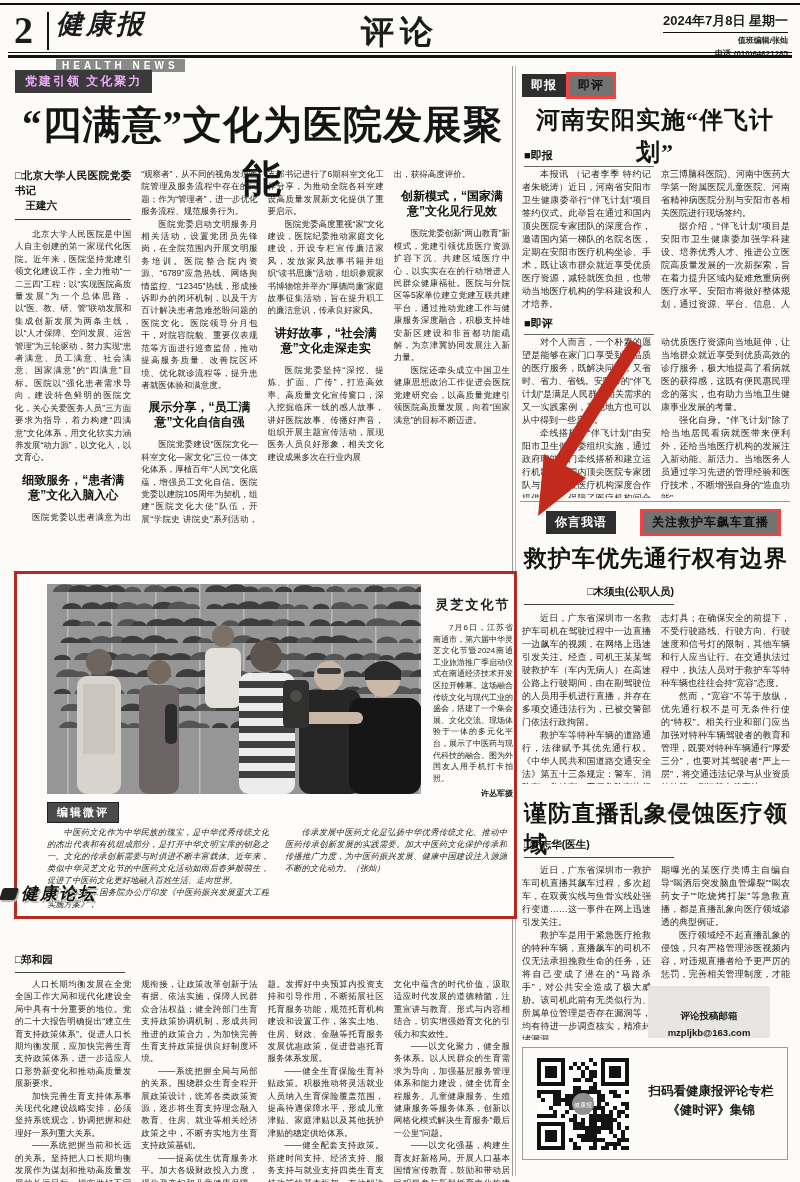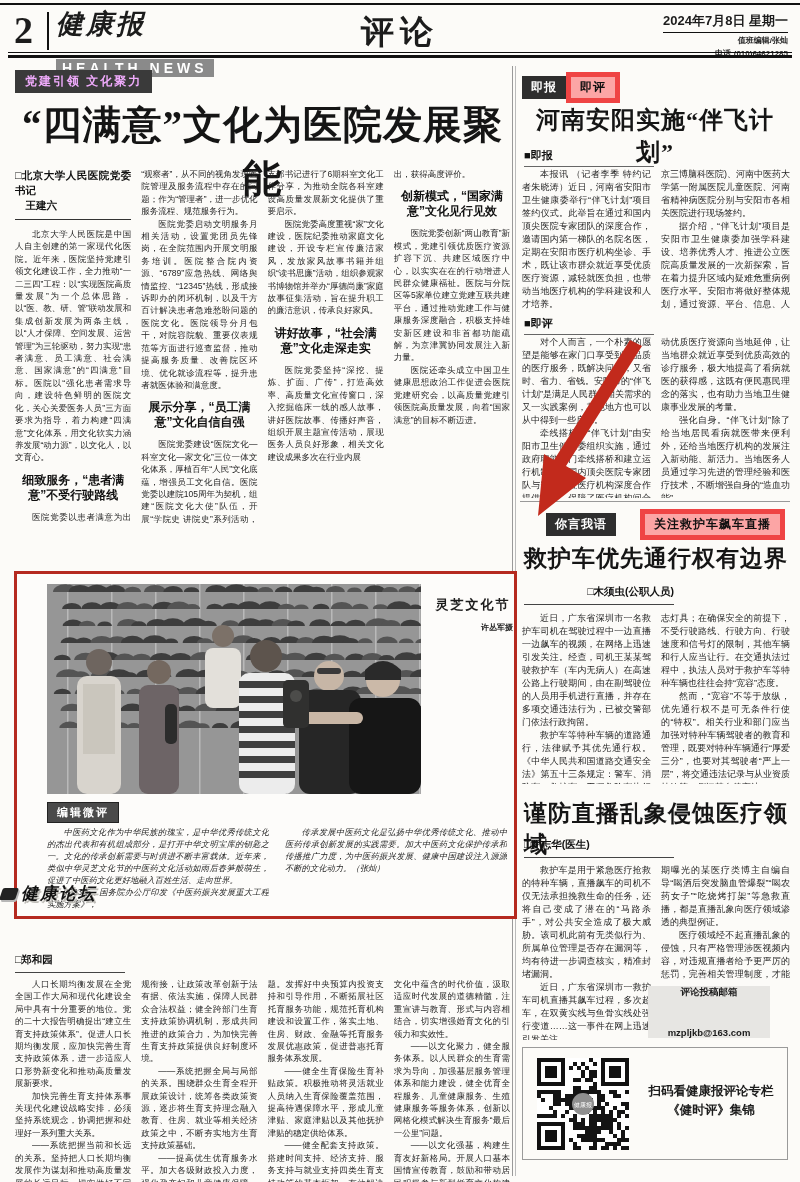--- a/index.html
+++ b/index.html
@@ -12,21 +12,21 @@
   .abs { position:absolute; }
 
   
   .topline { left:0; top:3px; width:800px; height:2px; background:#111; }
   .mast-rule-thin { left:8px; top:52px; width:784px; height:1px; background:#111; }
   .mast-rule-thick { left:8px; top:55px; width:784px; height:3px; background:#111; }
   .pagenum { left:14px; top:8px; font-size:38px; font-weight:900; font-family:"Liberation Serif",serif; }
   .mast-vline { left:47px; top:12px; width:2px; height:38px; background:#111; }
   .brand { left:56px; top:6px; }
   .brand-cn { font-family:"DejaVu Serif","Liberation Serif",serif; font-style:italic; font-weight:900; font-size:27px; letter-spacing:3px; }
-  .brand-en { margin-top:17px; display:inline-block; background:#8a8a8a; color:#fff; font-size:14px; font-weight:bold; letter-spacing:4px; padding:1px 6px; }
+  .brand-en { margin-top:17px; display:inline-block; background:#8a8a8a; color:#fff; font-size:10px; font-weight:bold; letter-spacing:4px; padding:1px 6px; }
   .section-title { left:0; top:10px; width:800px; text-align:center; font-family:"Liberation Serif",serif; font-weight:900; font-size:33px; letter-spacing:6px; }
   .mast-date { right:12px; top:12px; position:absolute; text-align:right; }
   .mast-date .d { font-size:13px; font-weight:900; border-bottom:1px solid #111; padding-bottom:2px; }
   .mast-date .s { font-size:8px; font-weight:bold; color:#222; margin-top:2px; }
 
   
   .cols { display:flex; gap:10px; overflow:hidden; }
   .col { flex:1; font-size:8.5px; line-height:12.4px; text-align:justify; color:#262626; overflow:hidden; }
   .col2w { font-size:9px; line-height:13px; }
   .blk.p { text-indent:2em; }
@@ -34,21 +34,21 @@
   .blk.h { text-indent:0; font-weight:900; font-size:12px; line-height:15px; text-align:center; margin:9px 4px 8px; color:#111; }
   .byline-box { font-size:10.5px; font-weight:900; color:#111; border-bottom:1.5px solid #333; padding-bottom:6px; margin-bottom:8px; line-height:15px; }
   .byline-line { font-size:10.5px; font-weight:900; color:#111; }
   .rule-under { border-bottom:1px solid #444; padding-bottom:5px; }
 
   .kicker { display:inline-block; background:#3a3a3a; color:#f0abfc; font-size:12px; font-weight:bold; letter-spacing:2px; padding:3px 10px; }
   .headline-xl { font-family:"Liberation Serif",serif; font-weight:900; color:#151515; text-align:center; letter-spacing:1px; }
 
   
   .tab-dark { display:inline-block; background:#2e2e2e; color:#fff; font-size:12px; font-weight:bold; padding:3px 9px; letter-spacing:1px; }
-  .tab-light { display:inline-block; border:5px solid #ef4444; color:#111; font-size:12px; font-weight:bold; padding:2px 9px; letter-spacing:1px; background:#fca5a5; }
+  .tab-light { display:inline-block; border:3px solid #ef4444; color:#111; font-size:12px; font-weight:bold; padding:2px 9px; letter-spacing:1px; background:#737373; }
   .tab-kai { font-family:"Liberation Serif",serif;margin-left:24px; }
 
   .seclabel { font-size:11px; font-weight:900; color:#111; border-bottom:1px solid #666; padding-bottom:3px; width:130px; }
 
   
   .redbox { left:14px; top:527px; width:503px; height:348px; border:3px solid #b52a20; background:#fdfcfa;margin-top:44px; }
   .photo-wrap { position:absolute; left:30px; top:10px; width:374px; height:210px; background:#8d8d8d; overflow:hidden; }
   .cap-block { position:absolute; left:416px; top:22px; width:80px; }
   .cap-title { font-family:"Liberation Serif",serif; font-weight:900; font-size:13px; text-align:center; letter-spacing:2px; margin-bottom:8px; }
   .cap-body { font-size:8px; line-height:11.6px; text-align:justify; color:#262626; }
@@ -60,21 +60,21 @@
   
   .forum-badge { display:flex; align-items:center; gap:4px; }
   .forum-icon { width:16px; height:12px; background:#222; transform:skewX(-18deg); border-radius:2px; box-shadow:2px 2px 0 #b7b7b7; }
   .forum-text { font-size:17px; font-weight:900; font-style:italic; letter-spacing:2px; color:#111; text-shadow:2px 2px 0 #bfbdb8; }
 
   
   .vdiv { left:512px; top:66px; width:1px; height:1110px; background:#999; }
   .vdiv2 { left:515px; top:66px; width:1px; height:1110px; background:#bbb; }
   .hline { background:#999; height:1px; }
 
-  .mailbox { left:648px; top:986px; width:122px; height:52px; background:#e7e6e3; display:flex; flex-direction:column; align-items:center; justify-content:space-between; gap:4px; }
+  .mailbox { left:648px; top:986px; width:122px; height:52px; background:#e7e6e3; display:flex; flex-direction:column; align-items:center; justify-content:flex-end; gap:4px; }
   .mailbox .t { font-size:9.5px; font-weight:900; }
   .mailbox .e { font-size:9.5px; font-weight:900; }
 
   .qrbox { left:522px; top:1047px; width:266px; height:113px; border:1px solid #9a9a9a; }
   .qr-caption { position:absolute; left:118px; top:34px; width:140px; text-align:center; font-size:12.5px; font-weight:900; line-height:19px; }
 
   .arrow-svg { left:524px; top:338px; width:130px; height:186px; z-index:30; pointer-events:none; }
 </style>
 </head>
 <body>
@@ -105,21 +105,21 @@
   </div>
   <div class="abs headline-xl" style="left:15px; top:98px; width:495px; font-size:39px;">“四满意”文化为医院发展聚能</div>
   <div class="abs cols" style="left:15px; top:168px; width:495px; height:356px;">
     <div class="col">
       <div class="byline-box">
         <div>□北京大学人民医院党委书记</div>
         <div style="padding-left:1em;">王建六</div>
       </div>
       <div>
           <div class="blk p">北京大学人民医院是中国人自主创建的第一家现代化医院。近年来，医院坚持党建引领文化建设工作，全力推动“一二三四”工程：以“实现医院高质量发展”为一个总体思路，以“医、教、研、管”联动发展和集成创新发展为两条主线，以“人才保障、空间发展、运营管理”为三轮驱动，努力实现“患者满意、员工满意、社会满意、国家满意”的“四满意”目标。医院以“强化患者需求导向，建设特色鲜明的医院文化，关心关爱医务人员”三方面要求为指导，着力构建“四满意”文化体系，用文化软实力涵养发展“动力源”，以文化人，以文育心。</div>
-          <div class="blk h">细致服务，“患者满意”不受行驶路线</div>
+          <div class="blk h">细致服务，“患者满意”文化入脑入心</div>
           <div class="blk p">医院党委以患者满意为出发点，党政联合搭建“四满意”优质服务体系，制定优质服务管理工作办法及考评细则，明确奖惩措施。医院在门诊区域设置“医院大使”岗位，24个职能处室的264名工作人员参加排班，“医院大使”作为“服务者”，为患者提供更加优质、耐心的服务；作为</div>
         </div>
     </div>
     <div class="col">
         <div>
           <div class="blk pc">“观察者”，从不同的视角发现医院管理及服务流程中存在的问题；作为“管理者”，进一步优化服务流程、规范服务行为。</div>
           <div class="blk p">医院党委启动文明服务月相关活动，设置党团员先锋岗，在全院范围内开展文明服务培训。医院整合院内资源、“6789”应急热线、网络舆情监控、“12345”热线，形成接诉即办的闭环机制，以及千方百计解决患者急难愁盼问题的医院文化。医院领导分月包干，对院容院貌、重要仪表规范等方面进行巡查监督，推动提高服务质量、改善院区环境、优化就诊流程等，提升患者就医体验和满意度。</div>
           <div class="blk h">展示分享，“员工满意”文化自信自强</div>
           <div class="blk p">医院党委建设“医院文化—科室文化—家文化”三位一体文化体系，厚植百年“人民”文化底蕴，增强员工文化自信。医院党委以建院105周年为契机，组建“医院文化大使”队伍，开展“学院史 讲院史”系列活动，深入挖掘历史资料，凝练百年文化底蕴。</div>
         </div>
@@ -422,20 +422,21 @@
           <path d="M318 86 Q336 68 354 86 L354 96 L318 96 Z" fill="#2a2a2a"></path>
           <rect x="302" y="114" width="72" height="96" rx="12" fill="#161616"></rect>
           <rect x="252" y="128" width="64" height="12" rx="6" fill="#c9b7a6"></rect>
           <rect x="236" y="96" width="26" height="48" rx="5" fill="#30302f"></rect>
           <circle cx="249" cy="112" r="6" fill="#4c4c4a"></circle>
         </g>
       </svg>
     </div>
     <div class="cap-block">
       <div class="cap-title">灵芝文化节</div>
+      <div class="cap-body" style="text-indent:2em;">7月6日，江苏省南通市，第六届中华灵芝文化节暨2024南通工业旅游推广季启动仪式在南通经济技术开发区拉开帷幕。这场融合传统文化与现代工业的盛会，搭建了一个集会展、文化交流、现场体验于一体的多元化平台，展示了中医药与现代科技的融合。图为外国友人用手机打卡拍照。</div>
       <div class="cap-credit">许丛军摄</div>
     </div>
     <div class="micro-badge">编辑微评</div>
     <div class="micro-cols">
       <div class="col">
           <div>
             <div class="blk p">中医药文化作为中华民族的瑰宝，是中华优秀传统文化的杰出代表和有机组成部分，是打开中华文明宝库的钥匙之一。文化的传承创新需要与时俱进不断丰富载体。近年来，类似中华灵芝文化节的中医药文化活动如雨后春笋般萌生，促进了中医药文化更好地融入百姓生活、走向世界。</div>
             <div class="blk p">2023年，国务院办公厅印发《中医药振兴发展重大工程实施方案》，</div>
           </div>
         </div>
@@ -502,22 +503,22 @@
           <div class="blk p">然而，“宽容”不等于放纵，优先通行权不是可无条件行使的“特权”。相关行业和部门应当加强对特种车辆驾驶者的教育和管理，既要对特种车辆通行“厚爱三分”，也要对其驾驶者“严上一层”，将交通违法记录与从业资质挂钩等，倒逼其自律守法。</div>
         </div>
       </div>
   </div>
 
   <div class="abs headline-xl" style="left:520px; top:798px; width:270px; font-size:23px; text-align:left; padding-left:4px;">谨防直播乱象侵蚀医疗领域</div>
   <div class="abs byline-line rule-under" style="left:524px; top:838px; width:150px;">□罗志华(医生)</div>
   <div class="abs cols" style="left:522px; top:864px; width:268px; height:176px;">
     <div class="col col2w">
         <div>
+          <div class="blk p">近日，广东省深圳市一救护车司机直播其飙车过程，多次超车，在双黄实线与鱼骨实线处强行变道……这一事件在网上迅速引发关注。</div>
           <div class="blk p">救护车是用于紧急医疗抢救的特种车辆，直播飙车的司机不仅无法承担挽救生命的任务，还将自己变成了潜在的“马路杀手”，对公共安全造成了极大威胁。该司机此前有无类似行为、所属单位管理是否存在漏洞等，均有待进一步调查核实，精准封堵漏洞。</div>
-          <div class="blk p">近日，广东省深圳市一救护车司机直播其飙车过程，多次超车，在双黄实线与鱼骨实线处强行变道……这一事件在网上迅速引发关注。</div>
         </div>
       </div>
     <div class="col col2w" style="max-height:118px;">
         <div>
           <div class="blk pc">期曝光的某医疗类博主自编自导“喝酒后突发脑血管爆裂”“喝农药女子”“吃烧烤打架”等急救直播，都是直播乱象向医疗领域渗透的典型例证。</div>
           <div class="blk p">医疗领域经不起直播乱象的侵蚀，只有严格管理涉医视频内容，对违规直播者给予更严厉的惩罚，完善相关管理制度，才能筑起一道坚固的隔离墙，维护好民众的生命安全与身体健康。</div>
         </div>
       </div>
   </div>
 

